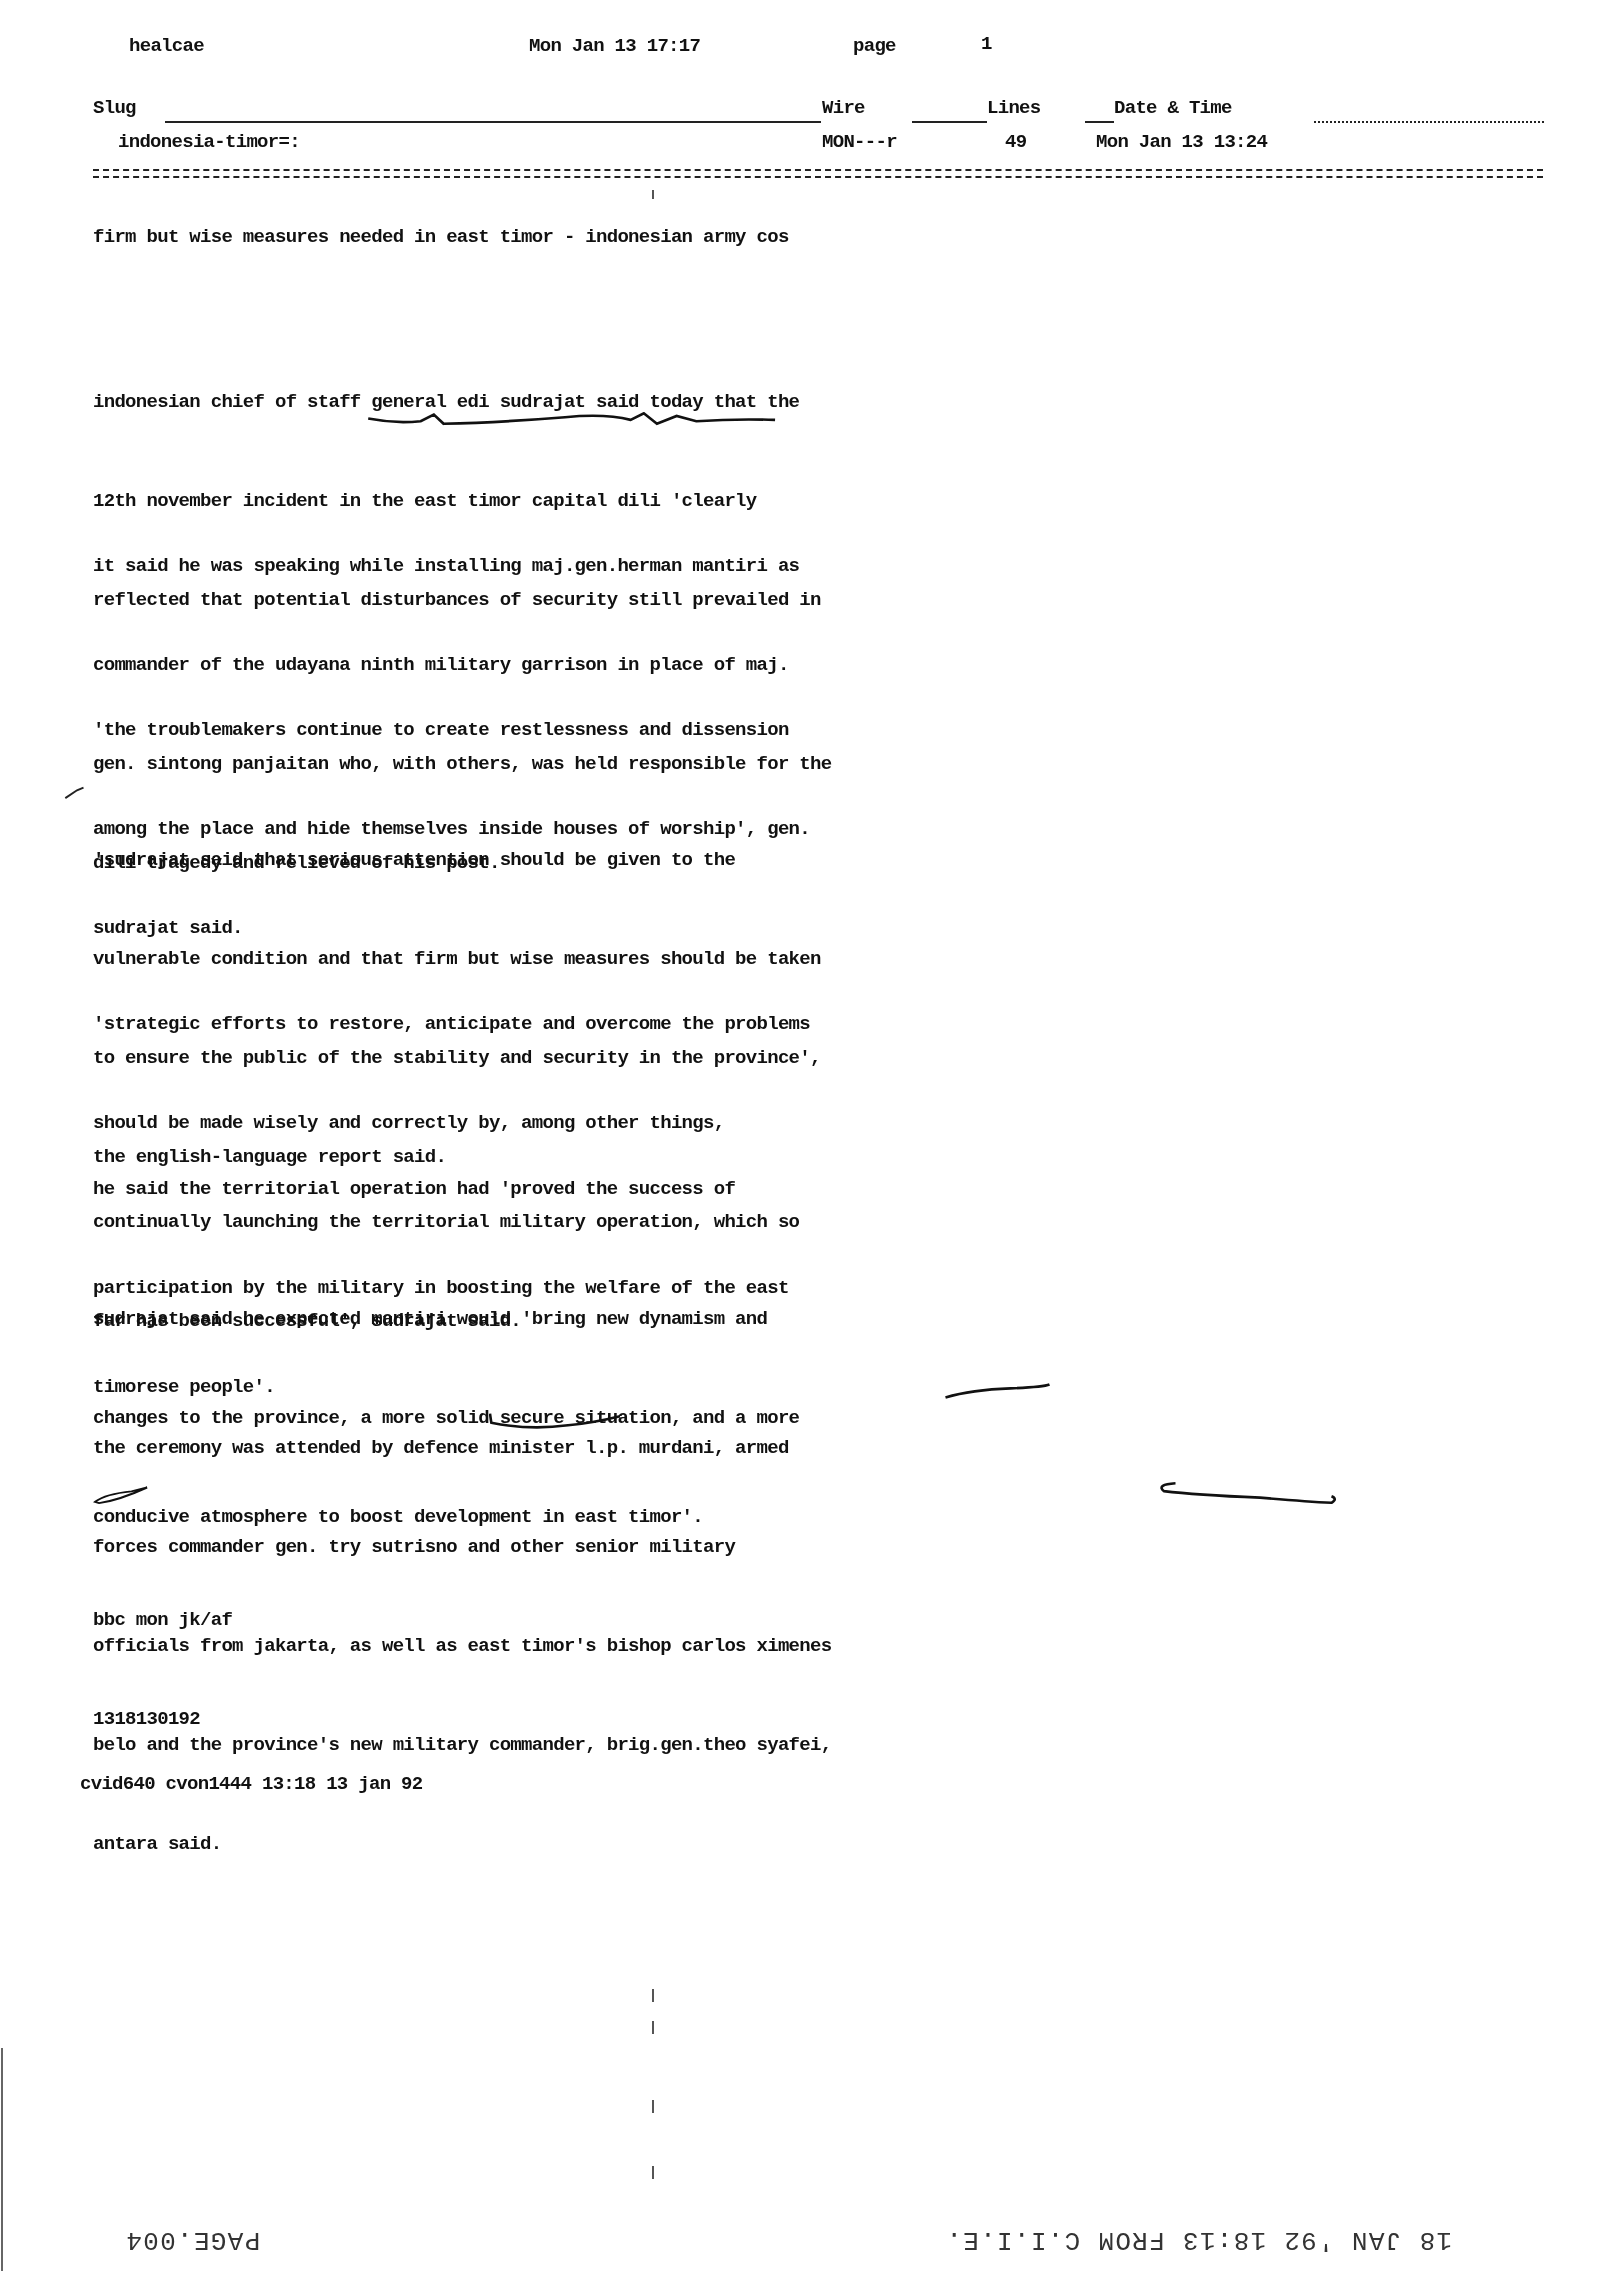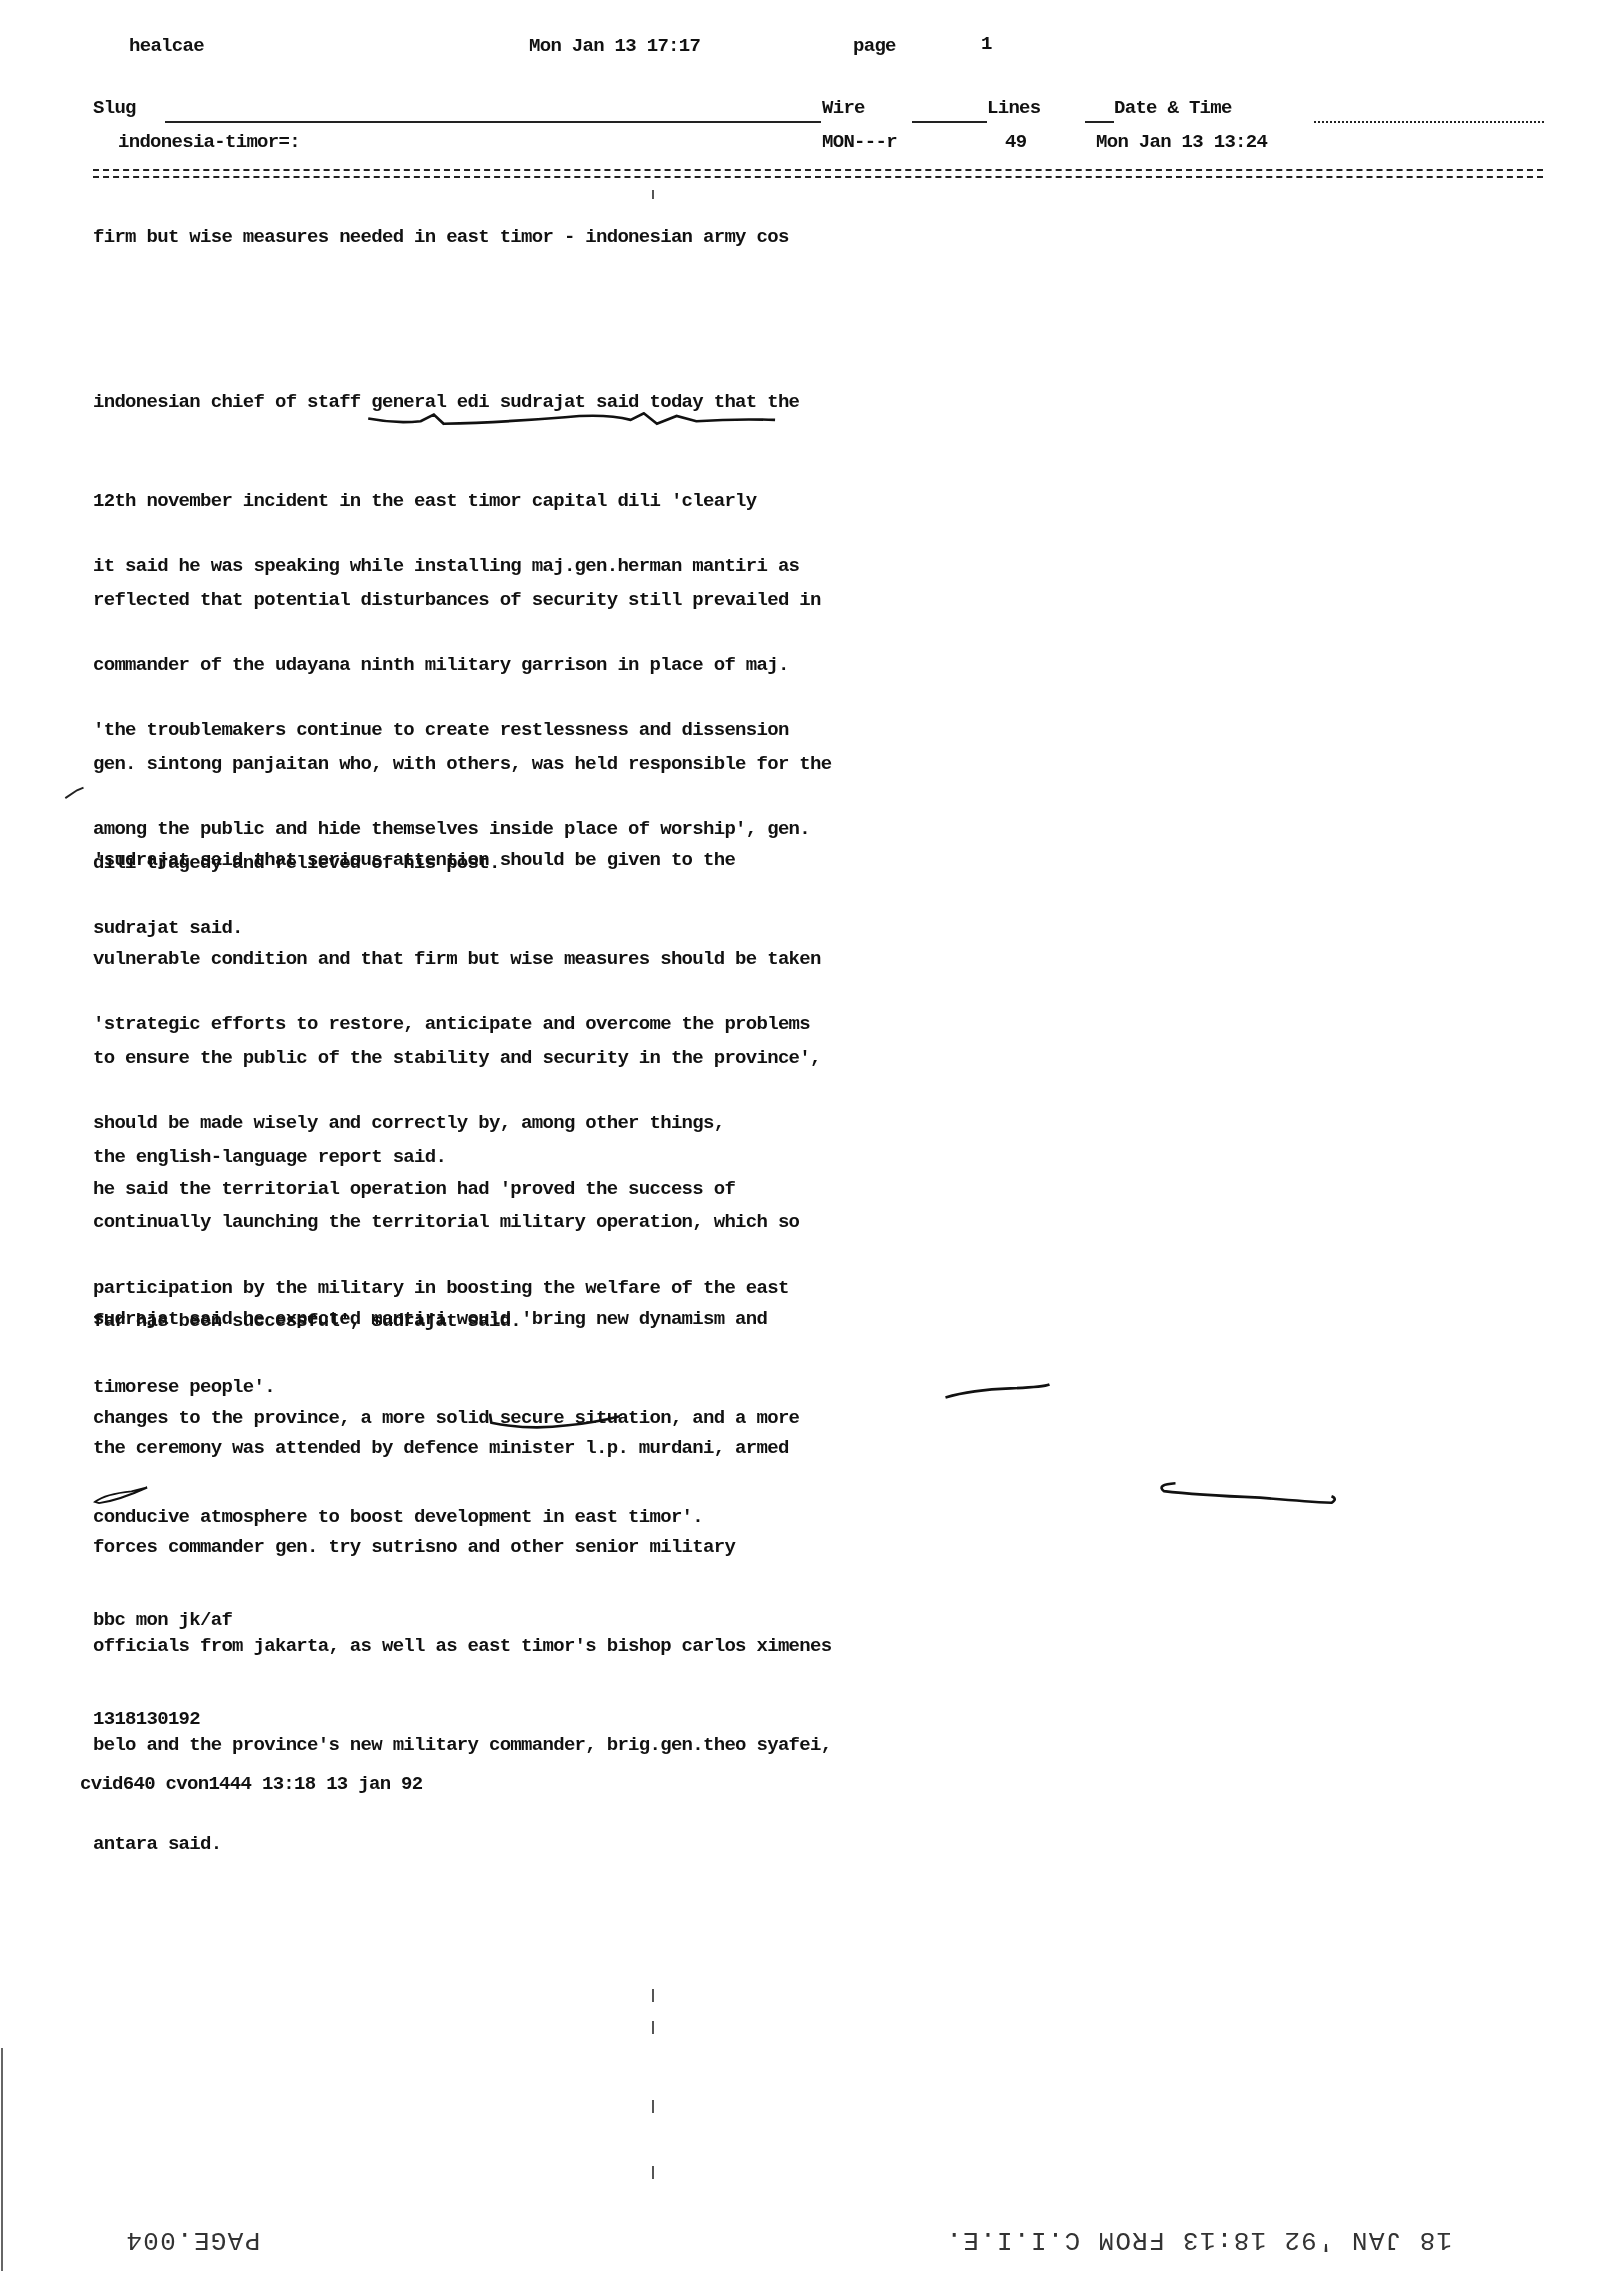--- a/index.html
+++ b/index.html
@@ -131,21 +131,21 @@
 
 <div class="para mono" style="top:484px;">
   <span class="ln">it said he was speaking while installing maj.gen.herman mantiri as</span>
   <span class="ln">commander of the udayana ninth military garrison in place of maj.</span>
   <span class="ln">gen. sintong panjaitan who, with others, was held responsible for the</span>
   <span class="ln">dili tragedy and relieved of his post.</span>
 </div>
 
 <div class="para mono" style="top:648px;">
   <span class="ln">'the troublemakers continue to create restlessness and dissension</span>
-  <span class="ln">among the public and hide themselves inside place of worship', gen.</span>
+  <span class="ln">among the place and hide themselves inside houses of worship', gen.</span>
   <span class="ln">sudrajat said.</span>
 </div>
 
 <div class="para mono" style="top:778px;">
   <span class="ln">'sudrajat said that serious attention should be given to the</span>
   <span class="ln">vulnerable condition and that firm but wise measures should be taken</span>
   <span class="ln">to ensure the public of the stability and security in the province',</span>
   <span class="ln">the english-language report said.</span>
 </div>
 <svg class="underline-scribble" style="left:64px; top:785px;" width="26" height="15.8" viewBox="0 0 40 24">

